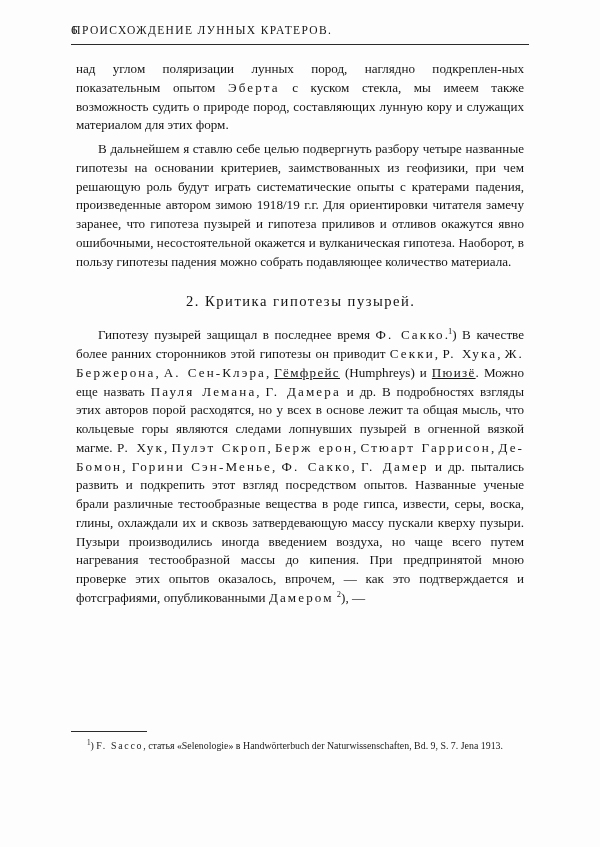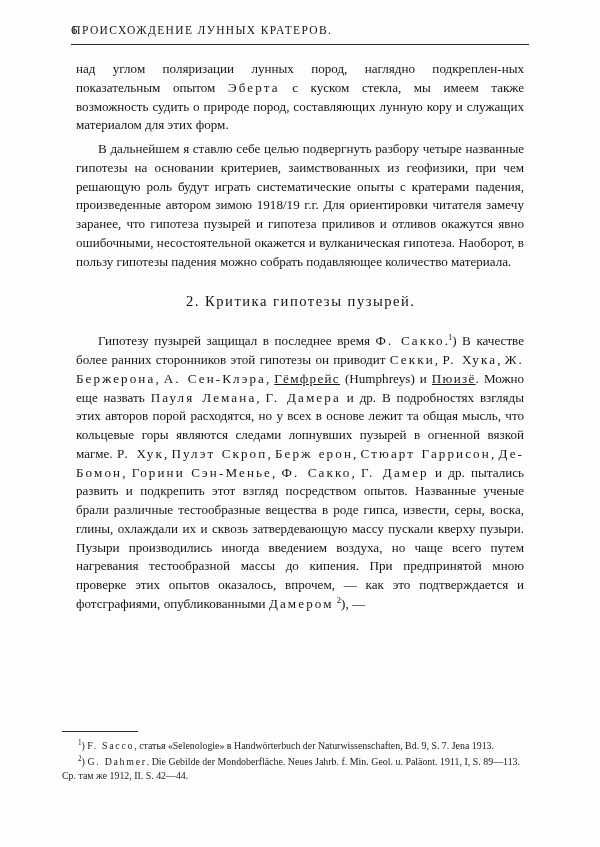--- a/index.html
+++ b/index.html
@@ -106,21 +106,21 @@
     line-height: 20px;
     text-align: center;
     letter-spacing: 1.5px;
     text-indent: 1.5px;
     color: #121212;
   }
 
   
   .footnote-area {
     position: absolute;
-    left: 62px;
+    left: 71px;
     top: 731px;
     width: 458px;
   }
   .footnote-rule {
     width: 76px;
     height: 1.4px;
     background: #2a2a2a;
     margin: 0 0 7px 0;
   }
   p.footnote {
@@ -150,27 +150,26 @@
     <span class="head-title">ПРОИСХОЖДЕНИЕ ЛУННЫХ КРАТЕРОВ.</span>
   </div>
   <div class="head-rule"></div>
 
   <div class="textblock">
 
     <p class="para cont">над углом поляризации лунных пород, наглядно подкреплен-ных показательным опытом <span class="sp">Эберта</span> с куском стекла, мы имеем также возможность судить о природе пород, составляющих лунную кору и служащих материалом для этих форм.</p>
 
     <p class="para">В дальнейшем я ставлю себе целью подвергнуть разбору четыре названные гипотезы на основании критериев, заимствованных из геофизики, при чем решающую роль будут играть систематические опыты с кратерами падения, произведенные автором зимою 1918/19 г.г. Для ориентировки читателя замечу заранее, что гипотеза пузырей и гипотеза приливов и отливов окажутся явно ошибочными, несостоятельной окажется и вулканическая гипотеза. Наоборот, в пользу гипотезы падения можно собрать подавляющее количество материала.</p>
 
-    <h2 class="section-heading" style="margin:20px 0 21px 0;">2. Критика гипотезы пузырей.</h2>
+    <h2 class="section-heading" style="margin:20px 0 15px 0;">2. Критика гипотезы пузырей.</h2>
 
     <p class="para">Гипотезу пузырей защищал в последнее время <span class="sp">Ф. Сакко</span>.<sup class="fn">1</sup>) В качестве более ранних сторонников этой гипотезы он приводит <span class="sp">Секки</span>, <span class="sp">Р. Хука</span>, <span class="sp">Ж. Бержерона</span>, <span class="sp">А. Сен-Клэра</span>, <span class="sp-tight">Гёмфрейс</span> (Humphreys) и <span class="sp-tight">Пюизё</span>. Можно еще назвать <span class="sp">Пауля Лемана</span>, <span class="sp">Г. Дамера</span> и др. В подробностях взгляды этих авторов порой расходятся, но у всех в основе лежит та общая мысль, что кольцевые горы являются следами лопнувших пузырей в огненной вязкой магме. <span class="sp">Р. Хук</span>, <span class="sp">Пулэт Скроп</span>, <span class="sp">Берж ерон</span>, <span class="sp">Стюарт Гаррисон</span>, <span class="sp">Де-Бомон</span>, <span class="sp">Горини</span> <span class="sp">Сэн-Менье</span>, <span class="sp">Ф. Сакко</span>, <span class="sp">Г. Дамер</span> и др. пытались развить и подкрепить этот взгляд посредством опытов. Названные ученые брали различные тестообразные вещества в роде гипса, извести, серы, воска, глины, охлаждали их и сквозь затвердевающую массу пускали кверху пузыри. Пузыри производились иногда введением воздуха, но чаще всего путем нагревания тестообразной массы до кипения. При предпринятой мною проверке этих опытов оказалось, впрочем, — как это подтверждается и фотсграфиями, опубликованными <span class="sp">Дамером</span> <sup class="fn">2</sup>), —</p>
 
   </div>
 
   <div class="footnote-area">
     <div class="footnote-rule"></div>
 
     <p class="footnote"><sup>1</sup><span>) </span><span class="fn-sp">F. Sacco</span><span>, статья «Selenologie» в Handwörterbuch der Naturwissenschaften, Bd. 9, S. 7. Jena 1913.</span></p>
 
-    <p class="footnote"><sup>2</sup><span>) </span><span class="fn-sp">G. Dahmer</span><span>. Die Gebilde der Mondoberfläche. Neues Jahrb. f. Min. Geol. u. Paläont. 1911, I, S. 89—113. Ср. там же 1912, II. S. 42—44.</span></p>
   </div>
 
 </div>
 
 </body></html>

